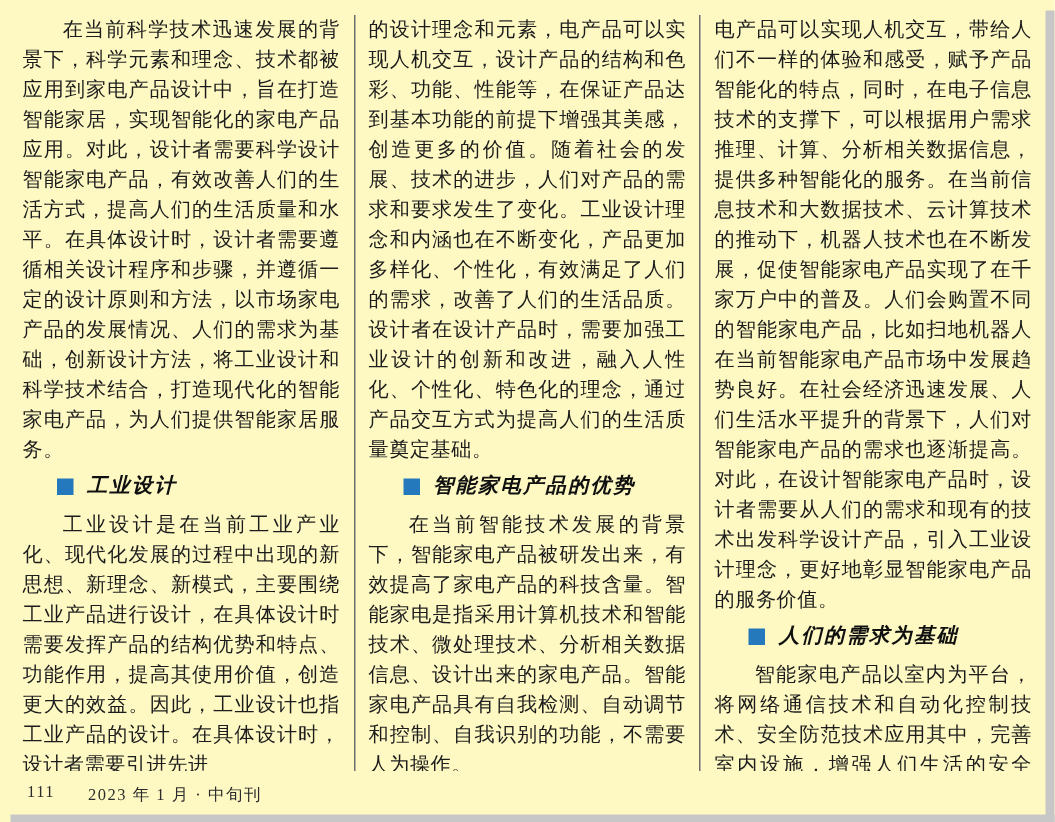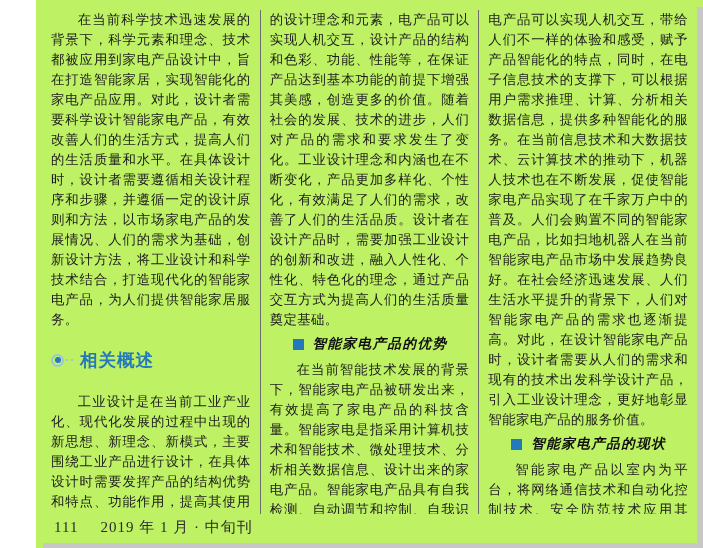--- a/index.html
+++ b/index.html
@@ -1,20 +1,20 @@
 <!DOCTYPE html>
 <html><head>
 <meta charset="utf-8">
 <style>
   html,body{margin:0;padding:0;}
   body{
     width:703px;height:548px;background:#ffffff;position:relative;overflow:hidden;
     font-family:"Liberation Serif","DejaVu Serif",serif;
   }
-  .page{position:absolute;inset:0;background:#bef264;margin-left:36px;}
+  .page{position:absolute;inset:0;background:#fef9c3;}
   .columns{
     position:absolute;left:15px;right:15px;top:10px;bottom:34px;
     display:flex;overflow:hidden;
   }
   .col{flex:1 1 0;padding:0 9px;overflow:hidden;}
   .col:first-child{padding-left:0;}
   .col:last-child{padding-right:0;font-family:Liberation Serif, serif;}
   .col + .col{border-left:1px solid #6e6e6e;}
   .para{
     margin:0;text-align:justify;
@@ -40,67 +40,64 @@
   }
   .sub-heading{
     display:flex;align-items:center;gap:9px;
     margin:4px 0 6px;padding-left:1.7em;
     font-size:13.5px;font-style:italic;font-weight:600;color:#101010;
     letter-spacing:1.5px;line-height:20px;
   }
   .sq{width:11px;height:11px;background:#2478bc;flex:none;}
   .footer{
     position:absolute;left:18px;bottom:11px;
-    display:flex;align-items:center;gap:22px;
-    font-size:15px;color:#2b2b2b;letter-spacing:1px;
+    display:flex;align-items:flex-start;gap:22px;
+    font-size:11px;color:#2b2b2b;letter-spacing:1px;
   }
   .edge-right{position:absolute;top:7px;right:0;width:6px;bottom:0;background:#c7c7c7;}
   .edge-bottom{position:absolute;left:7px;right:0;bottom:0;height:5px;background:#c7c7c7;}
 </style>
 </head>
 <body>
 
 <div class="page">
 
   <div class="columns">
 
     <div class="col">
       <p class="para indent">在当前科学技术迅速发展的背景下，科学元素和理念、技术都被应用到家电产品设计中，旨在打造智能家居，实现智能化的家电产品应用。对此，设计者需要科学设计智能家电产品，有效改善人们的生活方式，提高人们的生活质量和水平。在具体设计时，设计者需要遵循相关设计程序和步骤，并遵循一定的设计原则和方法，以市场家电产品的发展情况、人们的需求为基础，创新设计方法，将工业设计和科学技术结合，打造现代化的智能家电产品，为人们提供智能家居服务。</p>
-      <h2 class="section-heading">
-        <span class="target-icon">
-            <span class="target-dot"></span>
-          </span>
-        <span class="target-tail"></span>
-        <span>相关概述</span>
-      </h2>
+      <h3 class="sub-heading">
+        <span class="sq"></span>
+        <span>工业设计</span>
+      </h3>
       <p class="para indent">工业设计是在当前工业产业化、现代化发展的过程中出现的新思想、新理念、新模式，主要围绕工业产品进行设计，在具体设计时需要发挥产品的结构优势和特点、功能作用，提高其使用价值，创造更大的效益。因此，工业设计也指工业产品的设计。在具体设计时，设计者需要引进先进</p>
     </div>
 
     <div class="col">
       <p class="para no-indent">的设计理念和元素，电产品可以实现人机交互，设计产品的结构和色彩、功能、性能等，在保证产品达到基本功能的前提下增强其美感，创造更多的价值。随着社会的发展、技术的进步，人们对产品的需求和要求发生了变化。工业设计理念和内涵也在不断变化，产品更加多样化、个性化，有效满足了人们的需求，改善了人们的生活品质。设计者在设计产品时，需要加强工业设计的创新和改进，融入人性化、个性化、特色化的理念，通过产品交互方式为提高人们的生活质量奠定基础。</p>
       <h3 class="sub-heading">
         <span class="sq"></span>
         <span>智能家电产品的优势</span>
       </h3>
       <p class="para indent">在当前智能技术发展的背景下，智能家电产品被研发出来，有效提高了家电产品的科技含量。智能家电是指采用计算机技术和智能技术、微处理技术、分析相关数据信息、设计出来的家电产品。智能家电产品具有自我检测、自动调节和控制、自我识别的功能，不需要人为操作。</p>
 
     </div>
 
     <div class="col">
       <p class="para no-indent">电产品可以实现人机交互，带给人们不一样的体验和感受，赋予产品智能化的特点，同时，在电子信息技术的支撑下，可以根据用户需求推理、计算、分析相关数据信息，提供多种智能化的服务。在当前信息技术和大数据技术、云计算技术的推动下，机器人技术也在不断发展，促使智能家电产品实现了在千家万户中的普及。人们会购置不同的智能家电产品，比如扫地机器人在当前智能家电产品市场中发展趋势良好。在社会经济迅速发展、人们生活水平提升的背景下，人们对智能家电产品的需求也逐渐提高。对此，在设计智能家电产品时，设计者需要从人们的需求和现有的技术出发科学设计产品，引入工业设计理念，更好地彰显智能家电产品的服务价值。</p>
       <h3 class="sub-heading">
         <span class="sq"></span>
-        <span>智能家电产品的现状</span>
+        <span>人们的需求为基础</span>
       </h3>
       <p class="para indent">智能家电产品以室内为平台，将网络通信技术和自动化控制技术、安全防范技术应用其中，完善室内设施，增强人们生活的安全性、便捷性、舒适性、艺术性，营造良好的室内生活环境。当前智能家居产业的发展，</p>
     </div>
 
   </div>
 
   <div class="footer">
     <span>111</span>
-    <span>2019 年 1 月 · 中旬刊</span>
+    <span>2023 年 1 月 · 中旬刊</span>
   </div>
 
   <div class="edge-right"></div>
   <div class="edge-bottom"></div>
 
 </div>
 
 </body></html>

